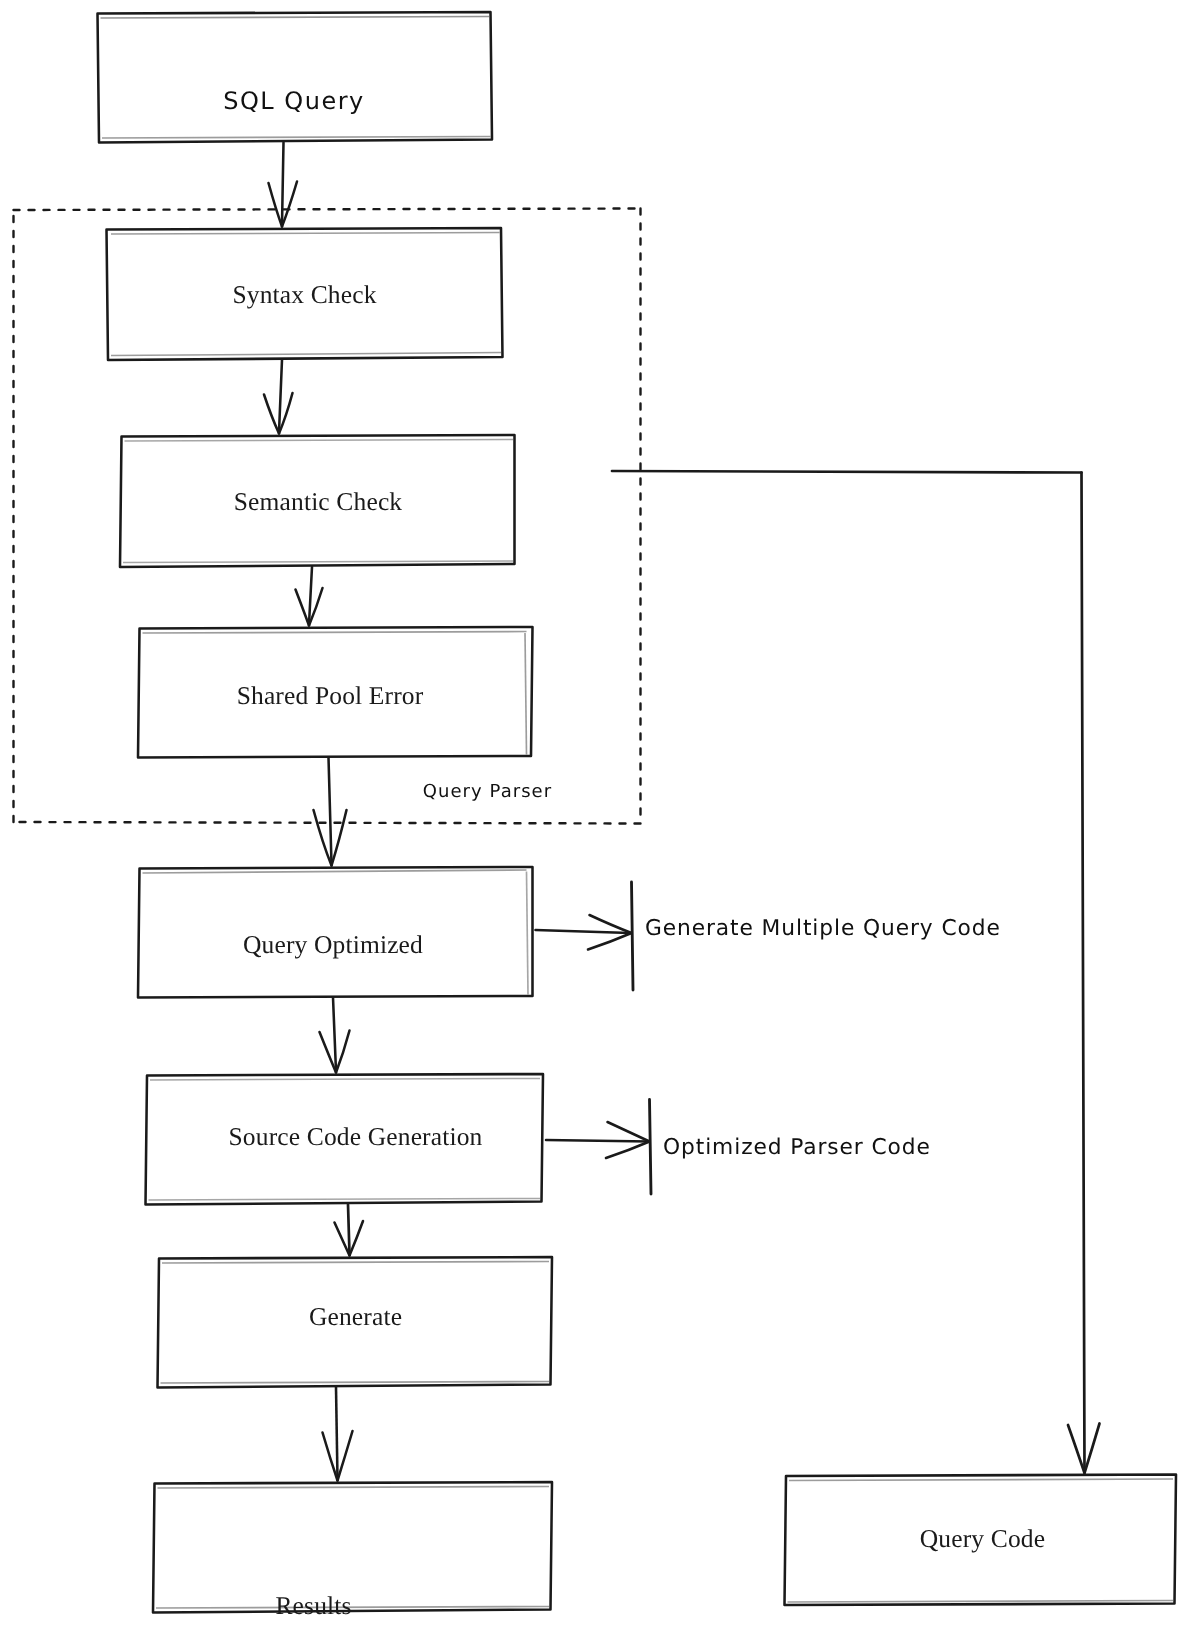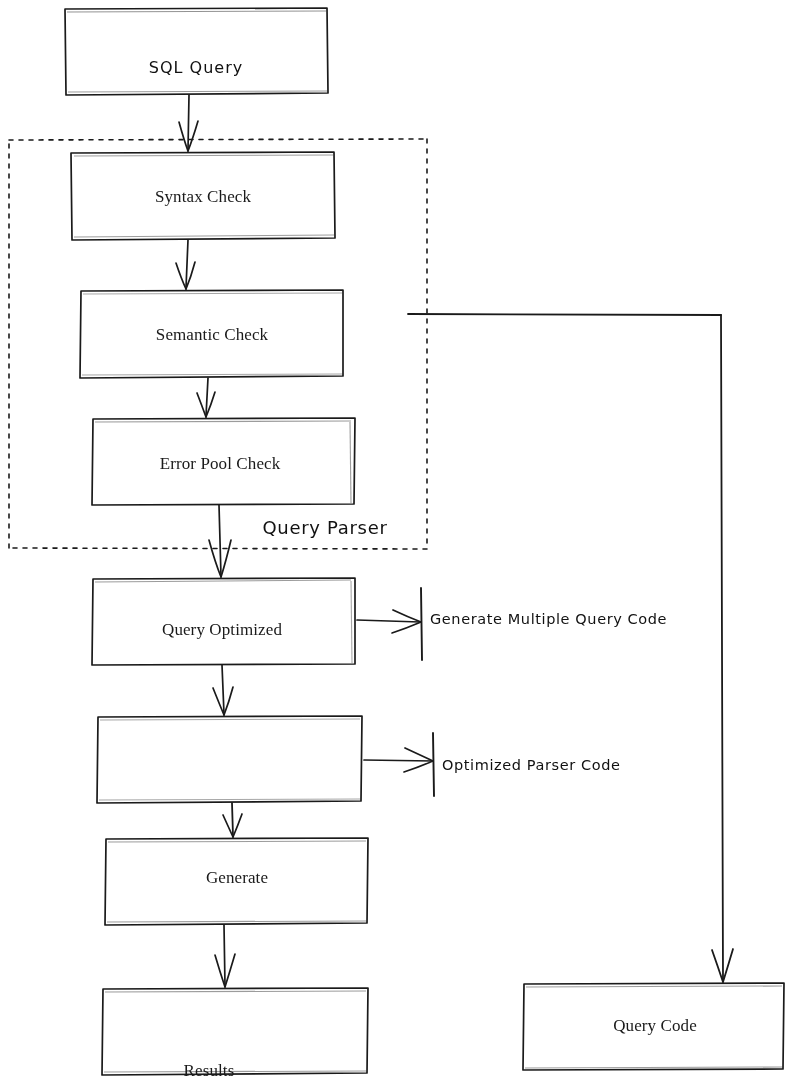--- a/index.html
+++ b/index.html
@@ -45,21 +45,21 @@
     font-style: normal;
   }
   .hand-label.centered {
     transform: translate(-50%, -50%);
     font-size: 16px;
     letter-spacing: 1px;
   }
   .group-label {
     position: absolute;
     font-family: "DejaVu Sans", sans-serif;
-    font-size: 18px;
+    font-size: 12px;
     color: #111111;
     white-space: nowrap;
     letter-spacing: 0.7px;
     transform: translate(-50%, -50%);
   }
 </style>
 </head>
 <body>
 
 <div id="diagram-root">
@@ -191,24 +191,25 @@
     </g>
 
   </svg>
 
   <div class="hand-label centered" style="left:196px; top:67px;">SQL Query</div>
 
   <div class="node-label" style="left:203px; top:197px;">Syntax Check</div>
 
   <div class="node-label" style="left:212px; top:335px;">Semantic Check</div>
 
-  <div class="node-label" style="left:220px; top:464px;">Error Pool Check</div>
+  <div class="node-label" style="left:220px; top:464px;">Shared Pool Error</div>
 
   <div class="node-label" style="left:222px; top:630px;">Query Optimized</div>
 
+  <div class="node-label" style="left:237px; top:758px;">Source Code Generation</div>
 
   <div class="node-label" style="left:237px; top:878px;">Generate</div>
 
   <div class="node-label" style="left:209px; top:1030px;margin-top:41px;">Results</div>
 
   <div class="node-label" style="left:655px; top:1026px;">Query Code</div>
 
   <div class="group-label" style="left:325px; top:527px;">Query Parser</div>
 
   <div class="hand-label" style="left:430px; top:619px;">Generate Multiple Query Code</div>

